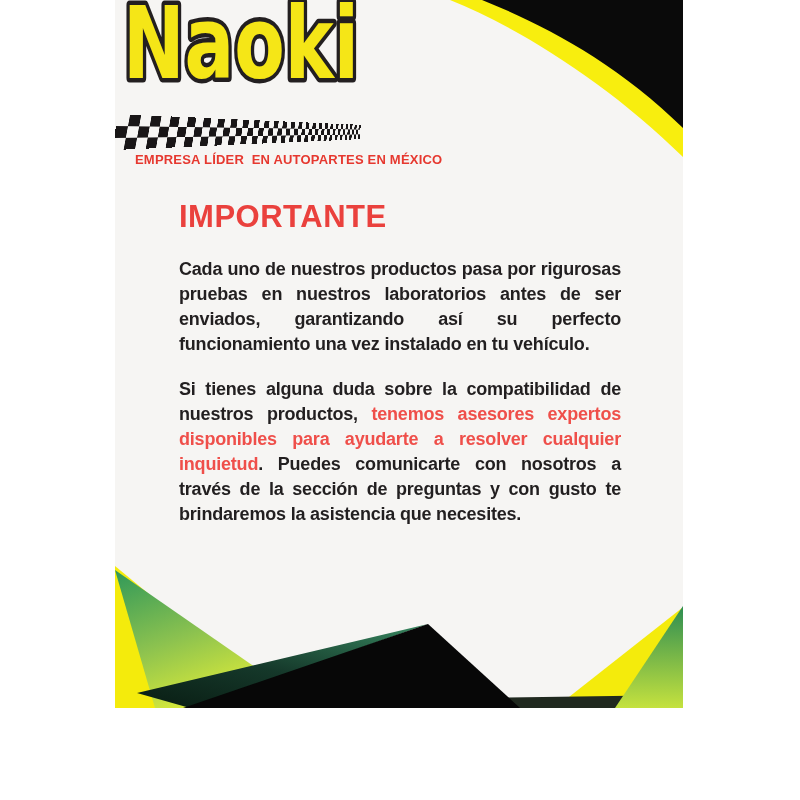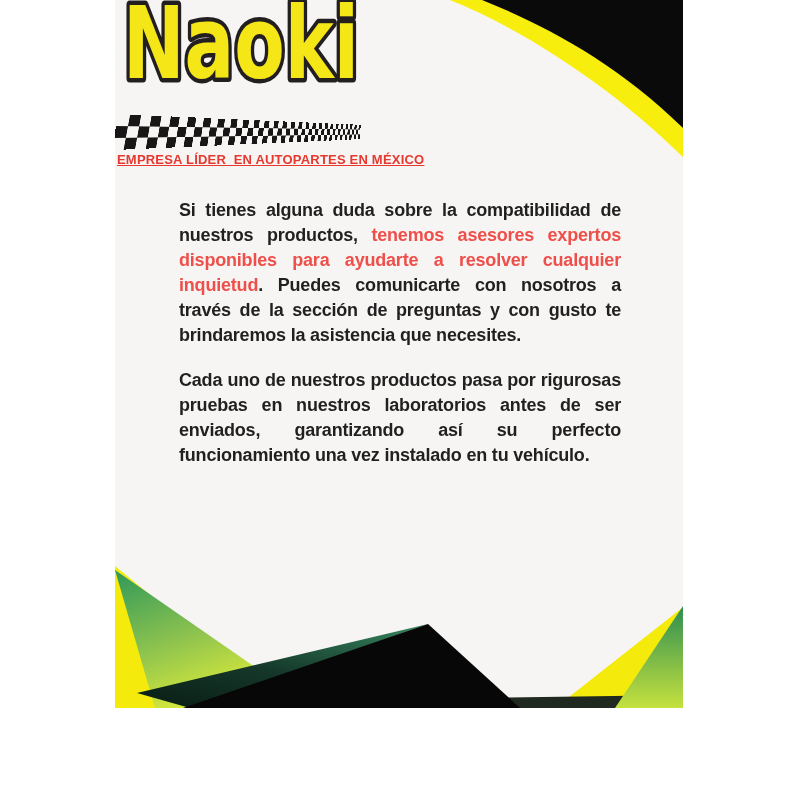--- a/index.html
+++ b/index.html
@@ -21,22 +21,22 @@
   }
   .flag-wrap{position:absolute;left:0;top:114px;width:300px;height:40px;}
   .flag{
     width:800px;height:36px;
     background:conic-gradient(#191617 0 25%, transparent 0 50%, #191617 0 75%, transparent 0);
     background-size:32px 24px;
     transform-origin:left center;
     transform:perspective(343px) rotateY(40deg) skewX(-14deg);
   }
   .tagline{
-    position:absolute;left:2px;top:152px;
-    font-size:13px;font-weight:800;color:#e6382f;letter-spacing:0.2px;white-space:pre;text-decoration:underline;
+    position:absolute;left:20px;top:152px;
+    font-size:13px;font-weight:800;color:#e6382f;letter-spacing:0.2px;white-space:pre;
   }
   
   .content{position:absolute;left:64px;top:198px;width:442px;}
   .content h1{
     margin:0 0 22px 0;font-size:31px;line-height:1.2;font-weight:800;
     letter-spacing:0.5px;color:#ea413d;
   }
   .content p{
     margin:0;font-size:18px;line-height:25px;font-weight:700;
     color:#221f20;text-align:justify;letter-spacing:-0.2px;
@@ -62,22 +62,23 @@
   </svg>
 
 
   <div class="flag-wrap">
     <div class="flag"></div>
   </div>
 
   <div class="tagline">EMPRESA LÍDER  EN AUTOPARTES EN MÉXICO</div>
 
   <div class="content">
+    <h1>IMPORTANTE</h1>
+    <p>Cada uno de nuestros productos pasa por rigurosas pruebas en nuestros laboratorios antes de ser enviados, garantizando así su perfecto funcionamiento una vez instalado en tu vehículo.</p>
     <p><span>Si tienes alguna duda sobre la compatibilidad de nuestros productos, </span><span class="hl">tenemos asesores expertos disponibles para ayudarte a resolver cualquier inquietud</span><span>. Puedes comunicarte con nosotros a través de la sección de preguntas y con gusto te brindaremos la asistencia que necesites.</span></p>
-    <p>Cada uno de nuestros productos pasa por rigurosas pruebas en nuestros laboratorios antes de ser enviados, garantizando así su perfecto funcionamiento una vez instalado en tu vehículo.</p>
   </div>
 
   <svg class="bottom-svg" viewBox="0 0 568 146" aria-hidden="true">
     <defs>
       <linearGradient id="gradLeft" x1="0" y1="0" x2="0.45" y2="1">
         <stop offset="0" stop-color="#2f9859"></stop>
         <stop offset="0.55" stop-color="#8cc24f"></stop>
         <stop offset="1" stop-color="#d9ea3a"></stop>
       </linearGradient>
       <linearGradient id="gradMt" x1="0.9" y1="0" x2="0.1" y2="1">

